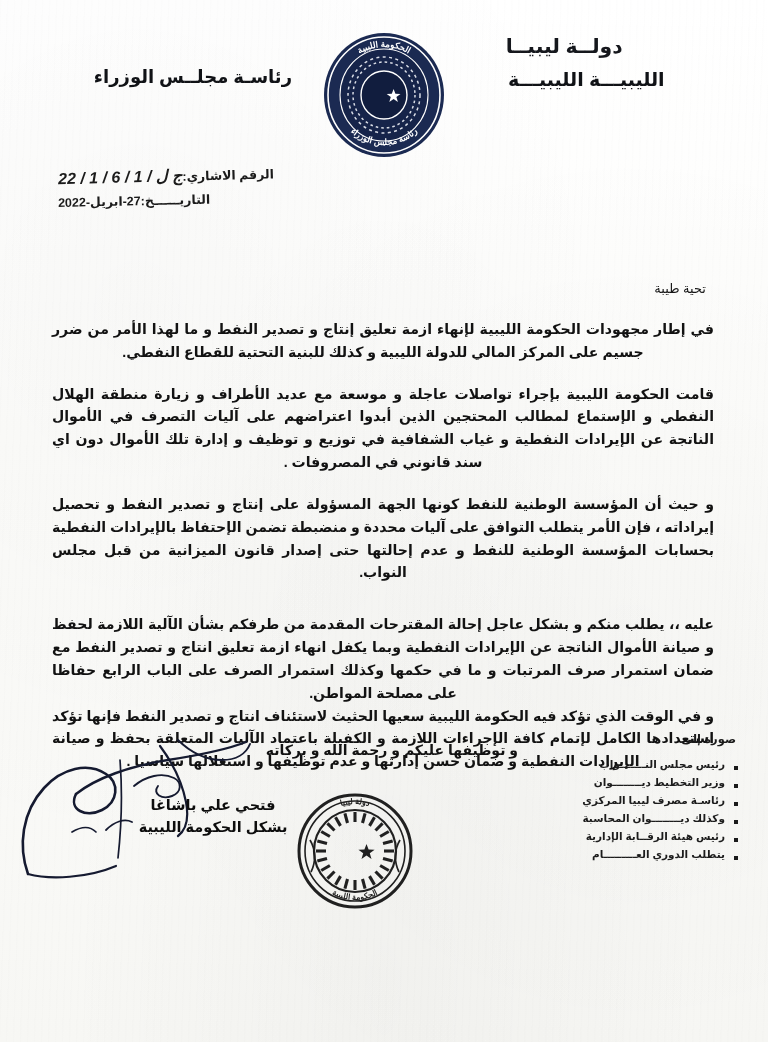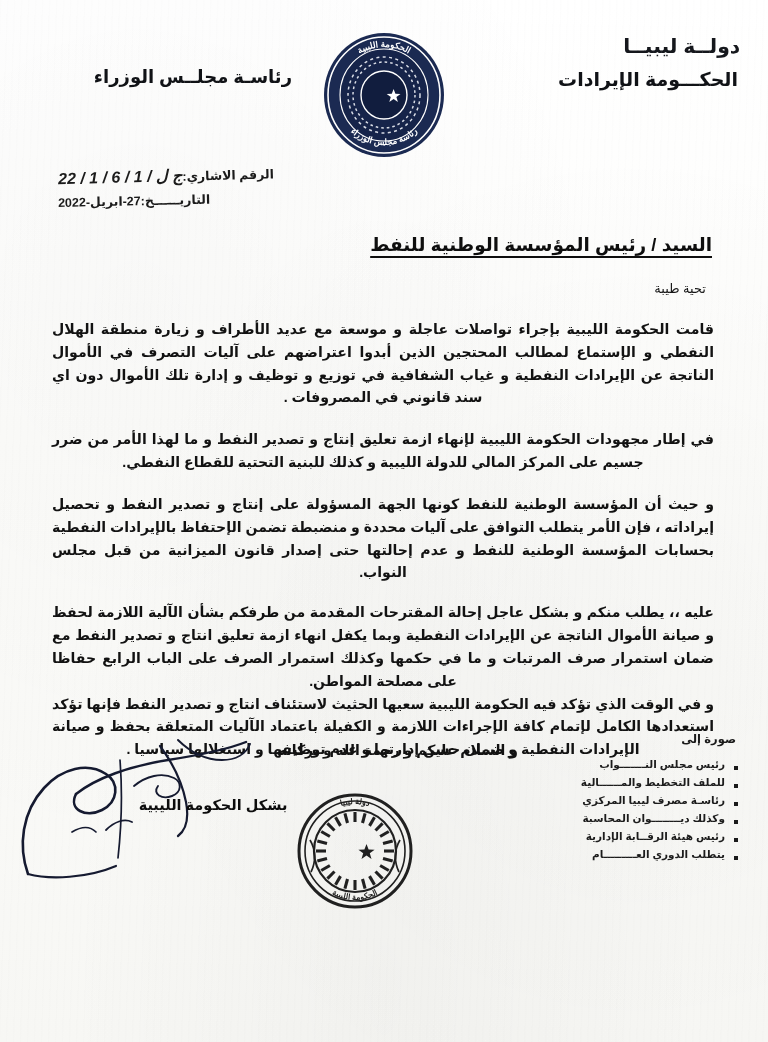--- a/index.html
+++ b/index.html
@@ -40,21 +40,21 @@
     top: 18px;
     left: 0;
     right: 0;
     height: 140px;
   }
   .hdr-right {
     position: absolute;
     right: 30px;
     top: 14px;
     width: 230px;
-    text-align: right;
+    text-align: left;
     line-height: 1.45;
   }
   .state-name {
     font-size: 20px;
     font-weight: bold;
     letter-spacing: 0.5px;
     color: #15171c;
     transform: scaleX(1.02);
   }
   .gov-name {
@@ -157,21 +157,21 @@
     font-weight: bold;
     line-height: 1.62;
     text-align: justify;
     text-align-last: center;
     color: #121212;
     margin: 0 0 16px 0;
     letter-spacing: -0.1px;
   }
   .para.p1 { margin-bottom: 19px; }
   .para.p2 { margin-bottom: 19px; }
-  .para.p3 { margin-bottom: 17px; }
+  .para.p3 { margin-bottom: 29px; }
   .para.p4 { margin-bottom: 20px; }
   .para.p5 { margin-bottom: 0; }
 
   
   .closing {
     position: absolute;
     right: 250px;
     top: 742px;
     font-size: 14px;
     font-weight: bold;
@@ -259,21 +259,21 @@
 </style>
 </head>
 <body>
 
 <div class="page">
 
   <div class="header">
 
     <div class="hdr-right">
       <div class="state-name">دولــة ليبيــا</div>
-      <div class="gov-name">الحكـــومة الإيرادات</div>
+      <div class="gov-name">الليبيـــة الليبيـــة</div>
     </div>
 
     <div class="emblem">
       <svg viewBox="0 0 132 134" width="132" height="134" aria-hidden="true">
         <defs>
           <path id="arcTop" d="M 18,67 A 48,48 0 0 1 114,67"></path>
           <path id="arcBot" d="M 16,67 A 50,50 0 0 0 116,67"></path>
         </defs>
         <ellipse cx="66" cy="67" rx="60" ry="62" fill="#1b2a52"></ellipse>
         <ellipse cx="66" cy="67" rx="56" ry="58" fill="none" stroke="#ffffff" stroke-width="1.6"></ellipse>
@@ -305,50 +305,50 @@
 
   <div class="refblock">
     <div class="ref-line">
       <span>الرقم الاشاري:</span><span class="ref-num">ج ل / 1 / 6 / 1 / 22</span>
     </div>
     <div class="date-line">
       <span>التاريــــــخ:</span><span class="date-val">27-ابريل-2022</span>
     </div>
   </div>
 
-  <div class="recipient">السيد / رئيس المؤسسة الوطنية للنفط</div>
   <div class="greeting">تحية طيبة</div>
 
   <div class="body">
+    <p class="para p1">في إطار مجهودات الحكومة الليبية لإنهاء ازمة تعليق إنتاج و تصدير النفط و ما لهذا الأمر من ضرر جسيم على المركز المالي للدولة الليبية و كذلك للبنية التحتية للقطاع النفطي.</p>
     <p class="para p2">قامت الحكومة الليبية بإجراء تواصلات عاجلة و موسعة مع عديد الأطراف و زيارة منطقة الهلال النفطي و الإستماع لمطالب المحتجين الذين أبدوا اعتراضهم على آليات التصرف في الأموال الناتجة عن الإيرادات النفطية و غياب الشفافية في توزيع و توظيف و إدارة تلك الأموال دون اي سند قانوني في المصروفات .</p>
-    <p class="para p1">في إطار مجهودات الحكومة الليبية لإنهاء ازمة تعليق إنتاج و تصدير النفط و ما لهذا الأمر من ضرر جسيم على المركز المالي للدولة الليبية و كذلك للبنية التحتية للقطاع النفطي.</p>
     <p class="para p3">و حيث أن المؤسسة الوطنية للنفط كونها الجهة المسؤولة على إنتاج و تصدير النفط و تحصيل إيراداته ، فإن الأمر يتطلب التوافق على آليات محددة و منضبطة تضمن الإحتفاظ بالإيرادات النفطية بحسابات المؤسسة الوطنية للنفط و عدم إحالتها حتى إصدار قانون الميزانية من قبل مجلس النواب.</p>
     <p class="para p5">عليه ،، يطلب منكم و بشكل عاجل إحالة المقترحات المقدمة من طرفكم بشأن الآلية اللازمة لحفظ و صيانة الأموال الناتجة عن الإيرادات النفطية وبما يكفل انهاء ازمة تعليق انتاج و تصدير النفط مع ضمان استمرار صرف المرتبات و ما في حكمها وكذلك استمرار الصرف على الباب الرابع حفاظا على مصلحة المواطن.</p>
     <p class="para p4">و في الوقت الذي تؤكد فيه الحكومة الليبية سعيها الحثيث لاستئناف انتاج و تصدير النفط فإنها تؤكد استعدادها الكامل لإتمام كافة الإجراءات اللازمة و الكفيلة باعتماد الآليات المتعلقة بحفظ و صيانة الإيرادات النفطية و ضمان حسن إدارتها و عدم توظيفها و استغلالها سياسيا .</p>
   </div>
 
-  <div class="closing">و السلام عليكم و رحمة الله و بركاته</div>
+  <div class="closing">و توظيفها عليكم و رحمة الله و بركاته</div>
 
   <div class="signature-ink">
     <svg viewBox="0 0 300 160" width="300" height="160" aria-hidden="true">
       <g fill="none" stroke="#151a30" stroke-linecap="round" stroke-linejoin="round">
         <path d="M 18,148 C 8,120 12,86 34,62 C 52,42 78,36 96,48 C 110,57 108,76 92,84 C 76,92 58,84 66,68" stroke-width="2.6"></path>
         <path d="M 66,68 C 86,52 120,40 158,34 C 190,29 216,24 236,16" stroke-width="2.4"></path>
         <path d="M 150,20 C 162,36 172,56 176,76 C 179,92 176,104 168,110" stroke-width="2.2"></path>
         <path d="M 168,14 C 180,26 196,34 212,34 C 226,34 236,28 240,18" stroke-width="2.0"></path>
         <path d="M 124,60 C 136,50 152,46 164,52 C 172,56 172,66 162,70 C 152,74 142,68 148,60" stroke-width="1.9"></path>
         <path d="M 96,104 C 104,96 114,92 122,96" stroke-width="1.8"></path>
         <path d="M 110,34 C 112,60 112,96 108,132" stroke-width="1.7"></path>
         <path d="M 62,106 C 72,100 80,100 86,106" stroke-width="1.7"></path>
         <path d="M 18,148 C 40,154 78,152 106,140" stroke-width="2.2"></path>
       </g>
     </svg>
   </div>
 
   <div class="sign-block">
+    <div class="sign-name">فتحي علي باشاغا</div>
     <div class="sign-title">بشكل الحكومة الليبية</div>
   </div>
 
   <div class="stamp">
     <svg viewBox="0 0 126 126" width="126" height="126" aria-hidden="true">
       <defs>
         <path id="stTop" d="M 16,63 A 47,47 0 0 1 110,63"></path>
         <path id="stBot" d="M 14,63 A 49,49 0 0 0 112,63"></path>
       </defs>
       <circle cx="63" cy="63" r="56" fill="none" stroke="#111111" stroke-width="3"></circle>
@@ -402,21 +402,21 @@
   </div>
 
   <div class="cc">
     <div class="cc-title">صورة إلى</div>
     <div class="cc-item">
       <span class="cc-bullet"></span>
       <span class="cc-label">رئيس مجلس النـــــــواب</span>
     </div>
     <div class="cc-item">
       <span class="cc-bullet"></span>
-      <span class="cc-label">للملف التخطيط والمــــــالية</span>
+      <span class="cc-label">وزير التخطيط ديــــــــوان</span>
     </div>
     <div class="cc-item">
       <span class="cc-bullet"></span>
       <span class="cc-label">رئاسـة مصرف ليبيا المركزي</span>
     </div>
     <div class="cc-item">
       <span class="cc-bullet"></span>
       <span class="cc-label">وكذلك ديــــــــوان المحاسبة</span>
     </div>
     <div class="cc-item">

